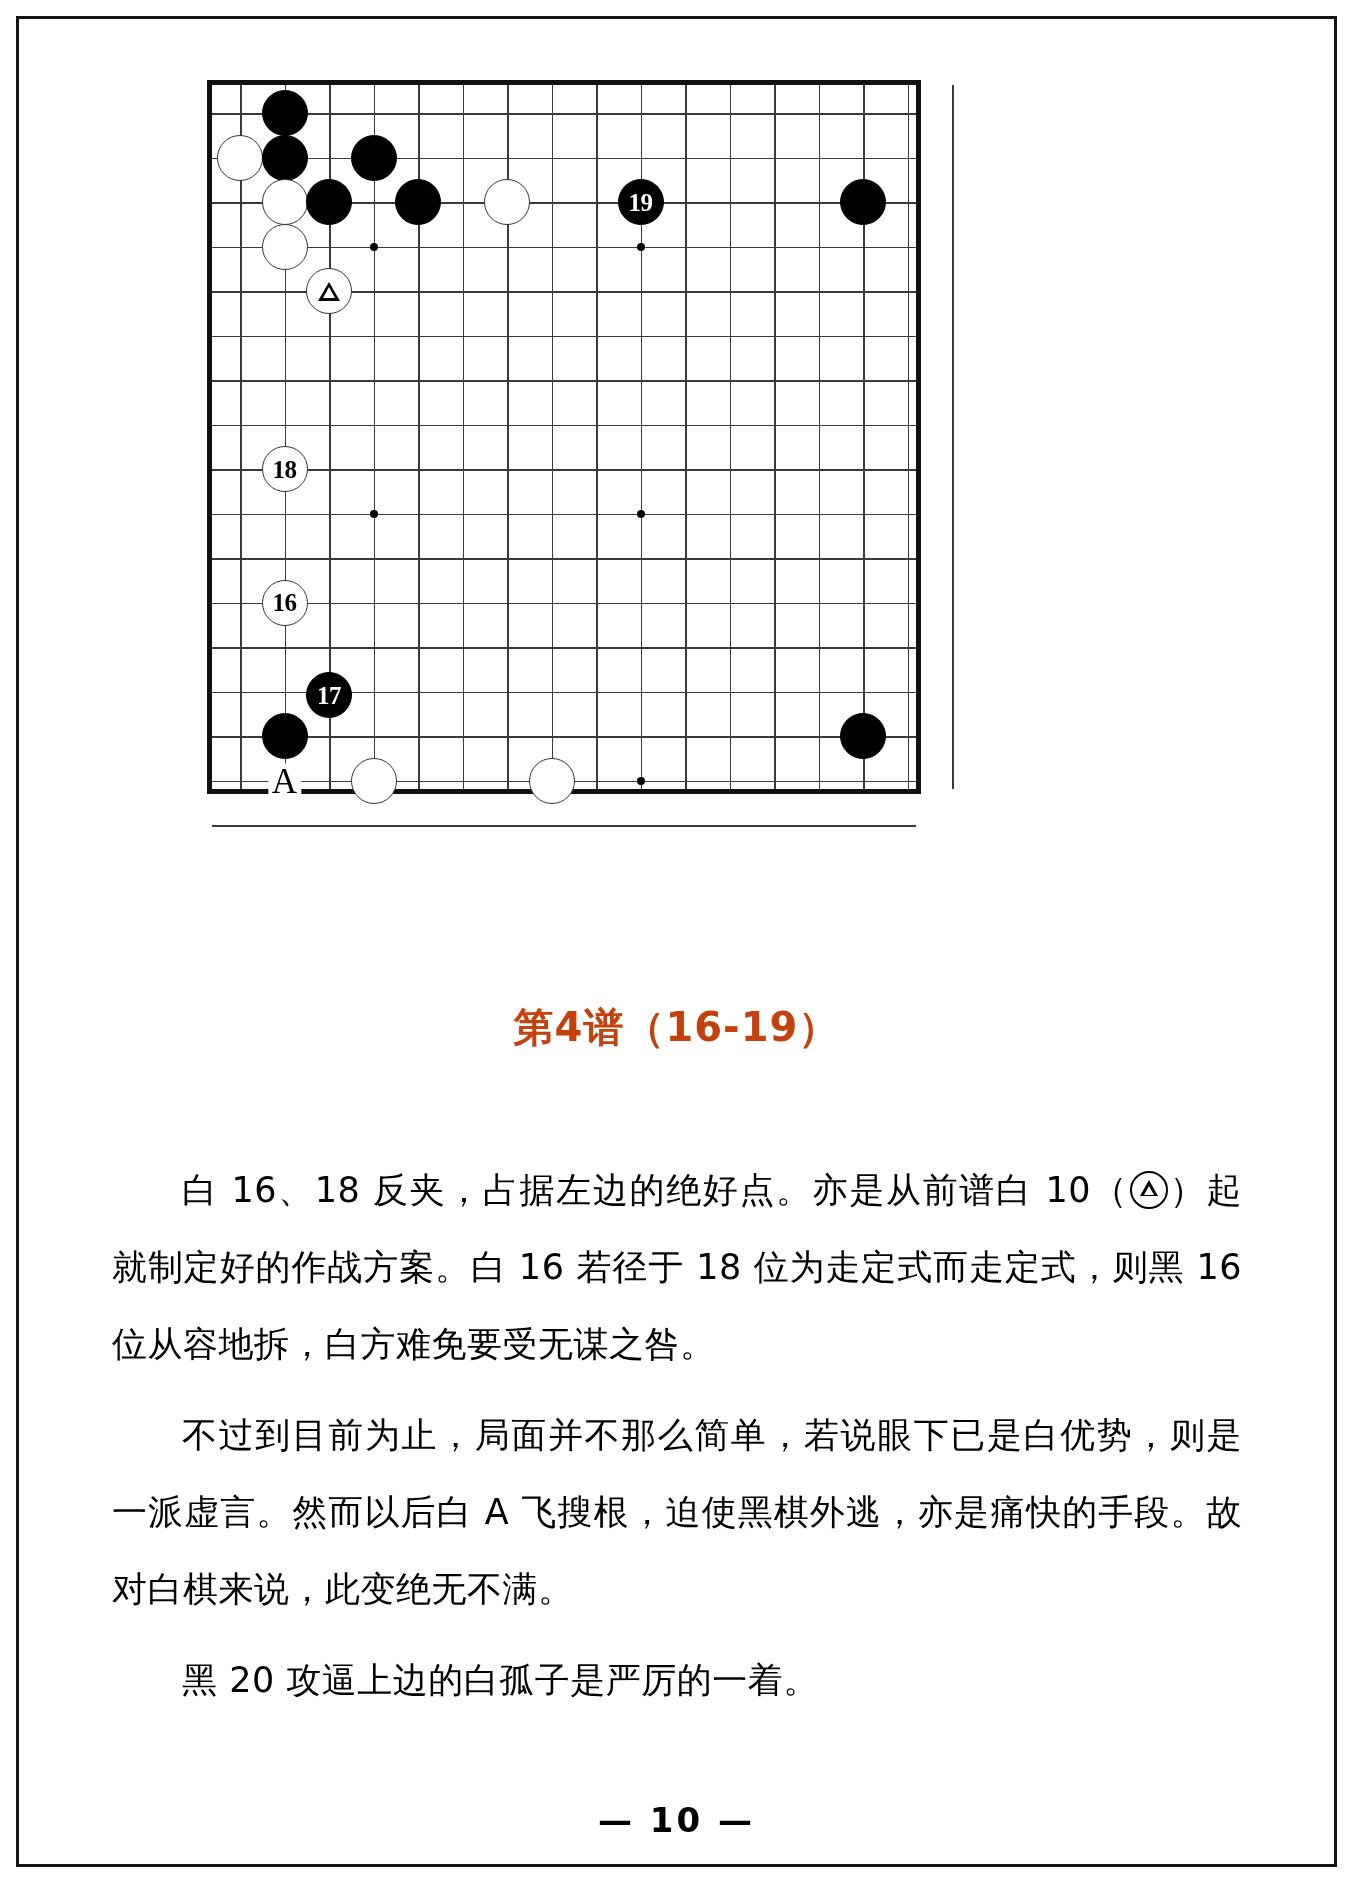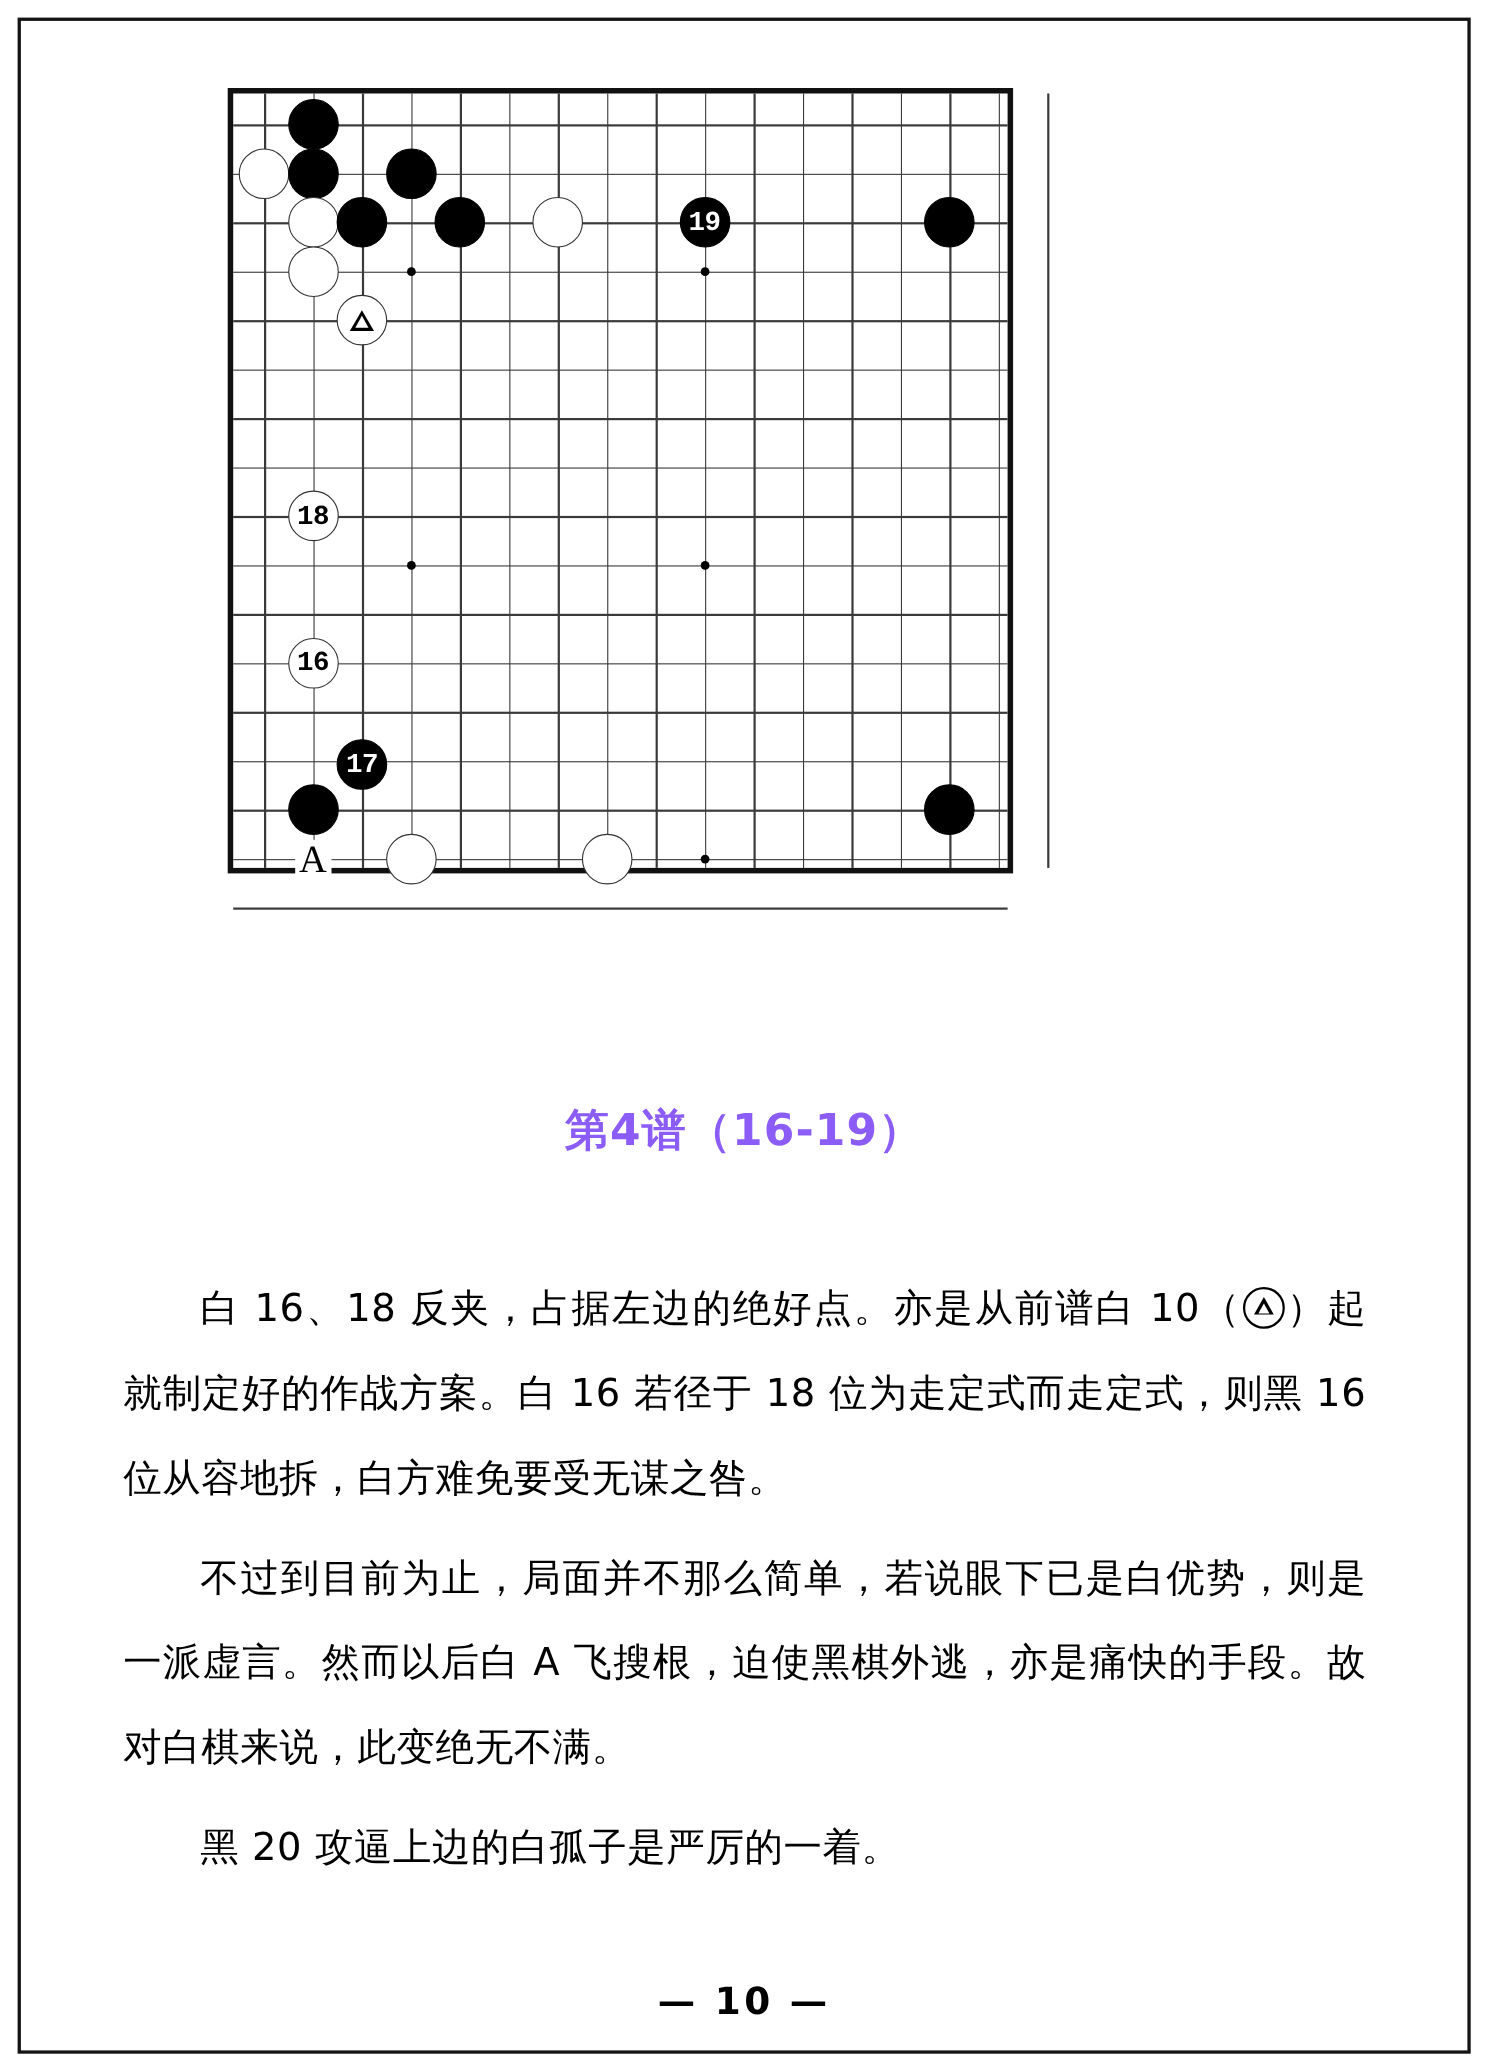--- a/index.html
+++ b/index.html
@@ -68,21 +68,21 @@
   
   .stone {
     position: absolute;
     width: 46px; height: 46px;
     margin-left: -23px; margin-top: -23px;
     border-radius: 50%;
     box-sizing: border-box;
     display: flex;
     align-items: center;
     justify-content: center;
-    font-family: Liberation Mono, monospace;
+    font-family: Liberation Serif, serif;
     font-weight: 700;
     font-size: 25px;
     line-height: 1;
     letter-spacing: -0.5px;
   }
   .stone.black {
     background: #000000;
     border: 1px solid #000000;
     color: #ffffff;
   }
@@ -121,21 +121,21 @@
     background: #ffffff;
     padding: 0 4px;
   }
 
   
   .caption {
     position: absolute;
     width: 100%;
     text-align: center;
     font-family: "DejaVu Sans", "Liberation Sans", sans-serif;
-    color: #8b5cf6;
+    color: #c2410c;
   }
   #diagram-caption {
     top: 1000px;
     font-size: 40px;
     font-weight: 700;
     letter-spacing: 1px;
   }
   #diagram-subcaption {
     top: 1080px;
     font-size: 36px;

